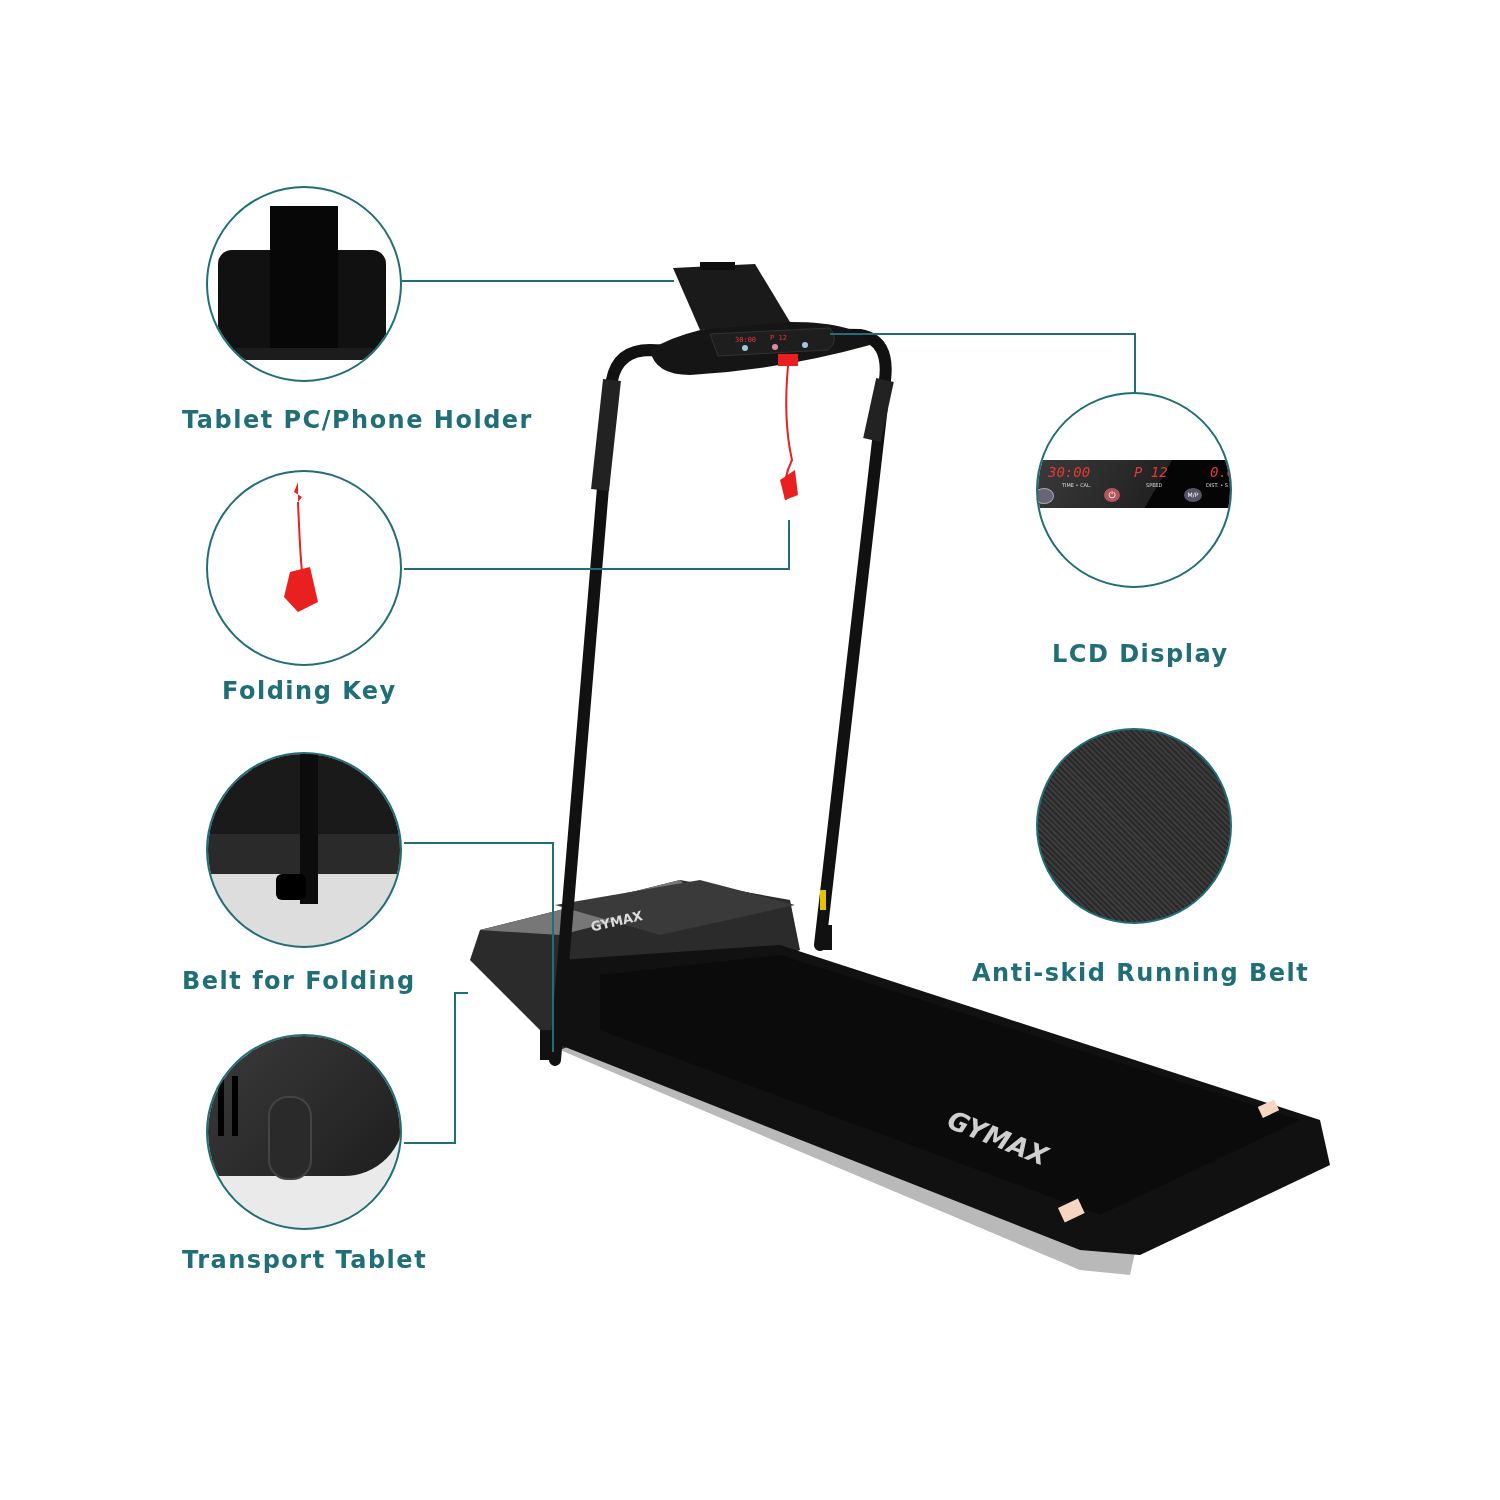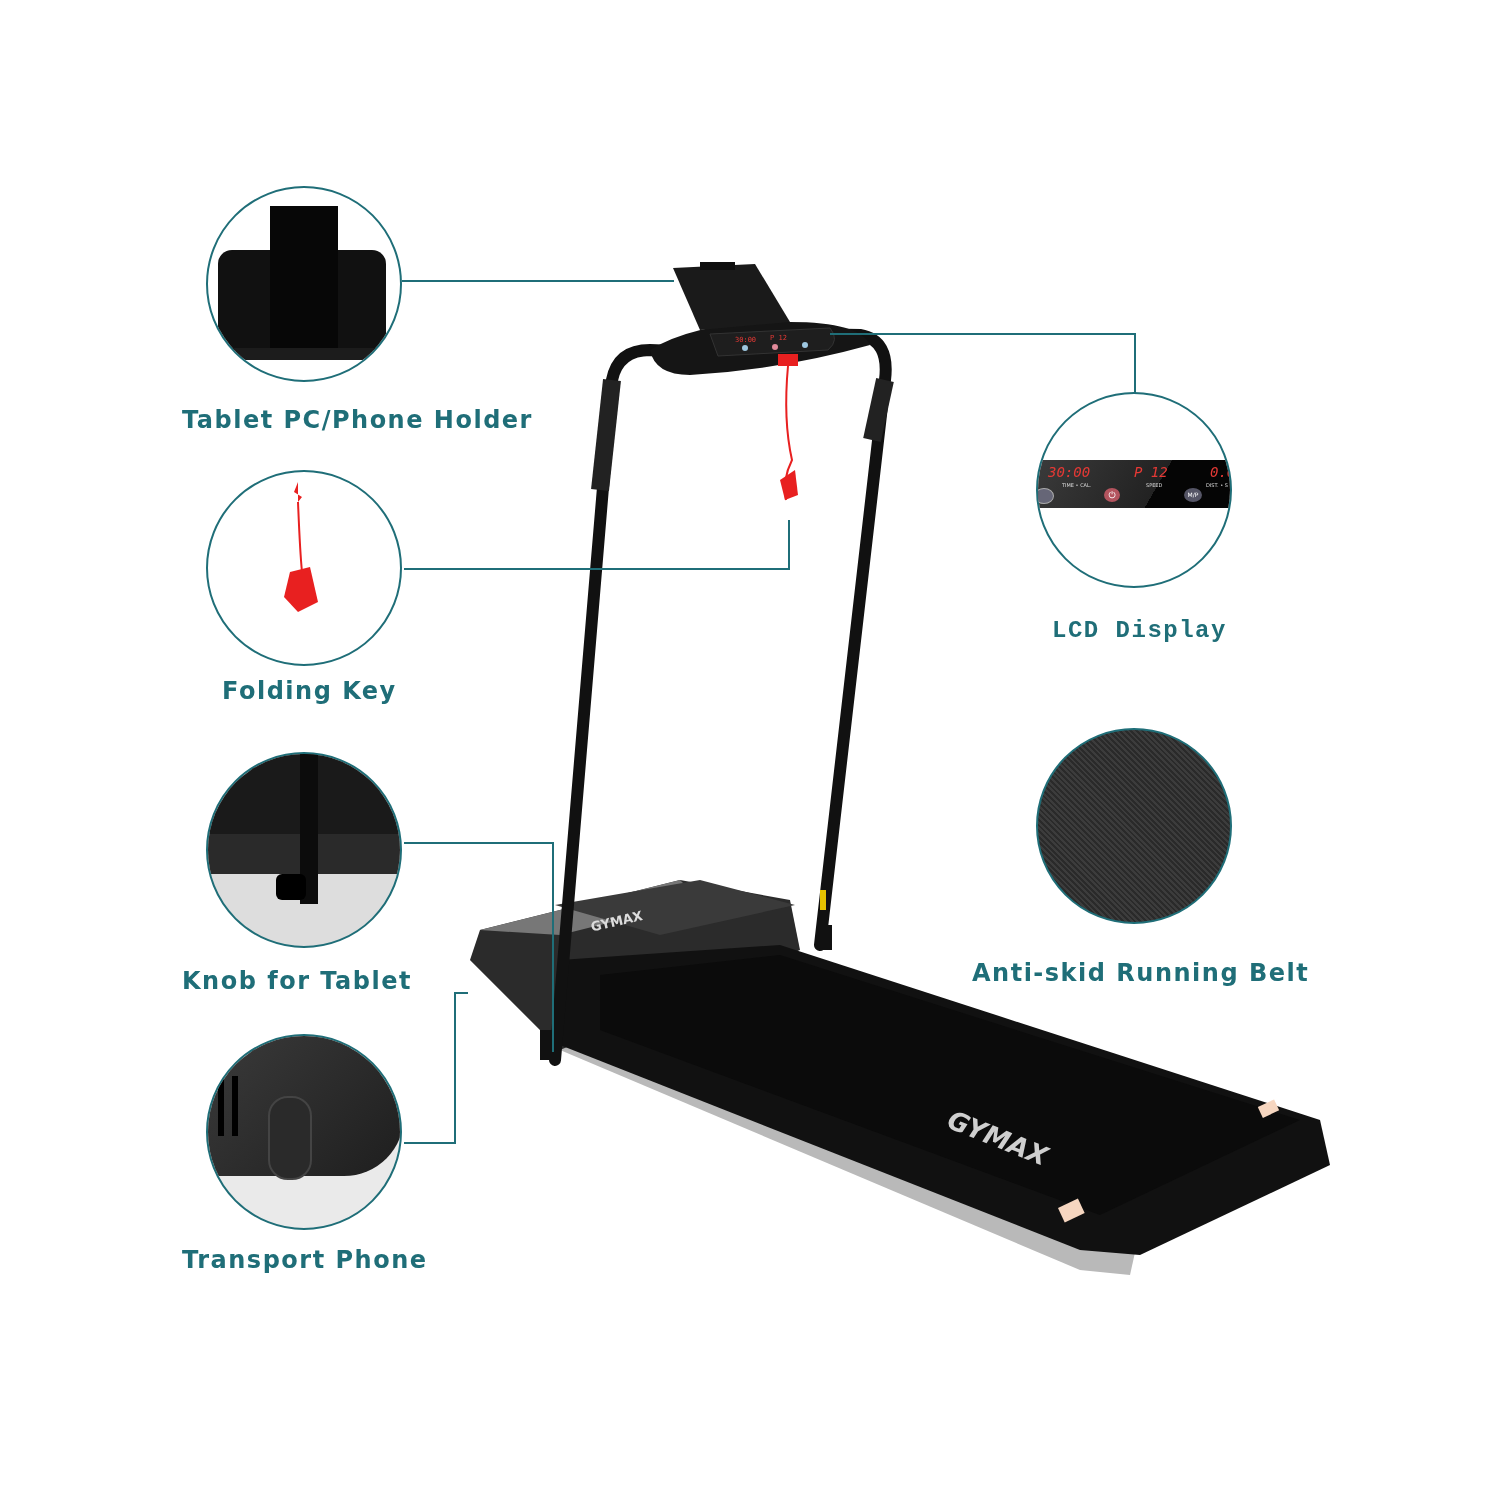--- a/index.html
+++ b/index.html
@@ -80,38 +80,38 @@
   </svg>
 </div>
 <div class="label" style="left:222px;top:677px;">Folding Key</div>
 
 <div class="circle" style="left:206px;top:752px;background:#ddd;">
   <div style="position:absolute;left:0;top:0;width:196px;height:80px;background:#1a1a1a;"></div>
   <div style="position:absolute;left:0;top:80px;width:196px;height:40px;background:#2a2a2a;"></div>
   <div style="position:absolute;left:92px;top:0;width:18px;height:150px;background:#0c0c0c;"></div>
   <div style="position:absolute;left:68px;top:120px;width:30px;height:26px;background:#000;border-radius:6px;"></div>
 </div>
-<div class="label" style="left:182px;top:967px;">Knob for Tablet</div>
+<div class="label" style="left:182px;top:967px;">Belt for Folding</div>
 
 <div class="circle" style="left:206px;top:1034px;background:#eaeaea;">
   <div style="position:absolute;left:0;top:0;width:196px;height:140px;background:linear-gradient(135deg,#3a3a3a,#1e1e1e);border-radius:0 0 60px 0;"></div>
   <div style="position:absolute;left:60px;top:60px;width:40px;height:80px;background:#2a2a2a;border-radius:20px;border:2px solid #444;"></div>
   <div style="position:absolute;left:10px;top:40px;width:6px;height:60px;background:#000;"></div>
   <div style="position:absolute;left:24px;top:40px;width:6px;height:60px;background:#000;"></div>
 </div>
-<div class="label" style="left:182px;top:1246px;">Transport Phone</div>
+<div class="label" style="left:182px;top:1246px;">Transport Tablet</div>
 
 <div class="circle" style="left:1036px;top:392px;">
   <div style="position:absolute;left:0;top:66px;width:196px;height:48px;background:linear-gradient(120deg,#3a3a3a 0%,#222 60%,#050505 60%);"></div>
   <div style="position:absolute;left:10px;top:70px;color:#e53935;font-family:'DejaVu Sans Mono',monospace;font-size:14px;font-style:italic;">30:00</div>
   <div style="position:absolute;left:96px;top:70px;color:#e53935;font-family:'DejaVu Sans Mono',monospace;font-size:14px;font-style:italic;">P 12</div>
   <div style="position:absolute;left:172px;top:70px;color:#e53935;font-family:'DejaVu Sans Mono',monospace;font-size:14px;font-style:italic;">0.0</div>
   <div style="position:absolute;left:24px;top:88px;color:#ddd;font-size:5px;">TIME • CAL.</div>
   <div style="position:absolute;left:108px;top:88px;color:#ddd;font-size:5px;">SPEED</div>
   <div style="position:absolute;left:168px;top:88px;color:#ddd;font-size:5px;">DIST. • S</div>
   <div style="position:absolute;left:-4px;top:94px;width:18px;height:14px;border-radius:50%;background:#667;border:1px solid #aaa;"></div>
   <div style="position:absolute;left:66px;top:94px;width:16px;height:14px;border-radius:50%;background:#b3545e;color:#fff;font-size:9px;text-align:center;line-height:14px;">⏻</div>
   <div style="position:absolute;left:146px;top:94px;width:18px;height:14px;border-radius:50%;background:#556;color:#fff;font-size:6px;text-align:center;line-height:14px;">M/P</div>
 </div>
-<div class="label" style="left:1052px;top:617px;font-family:Liberation Mono, monospace;">LCD Display</div>
+<div class="label" style="left:1052px;top:640px;">LCD Display</div>
 
 <div class="circle" style="left:1036px;top:728px;background:repeating-linear-gradient(45deg,#2a2a2a 0 2px,#3c3c3c 2px 4px),#333;"></div>
 <div class="label" style="left:972px;top:947px;margin-top:12px;">Anti-skid Running Belt</div>
 
 </body></html>

